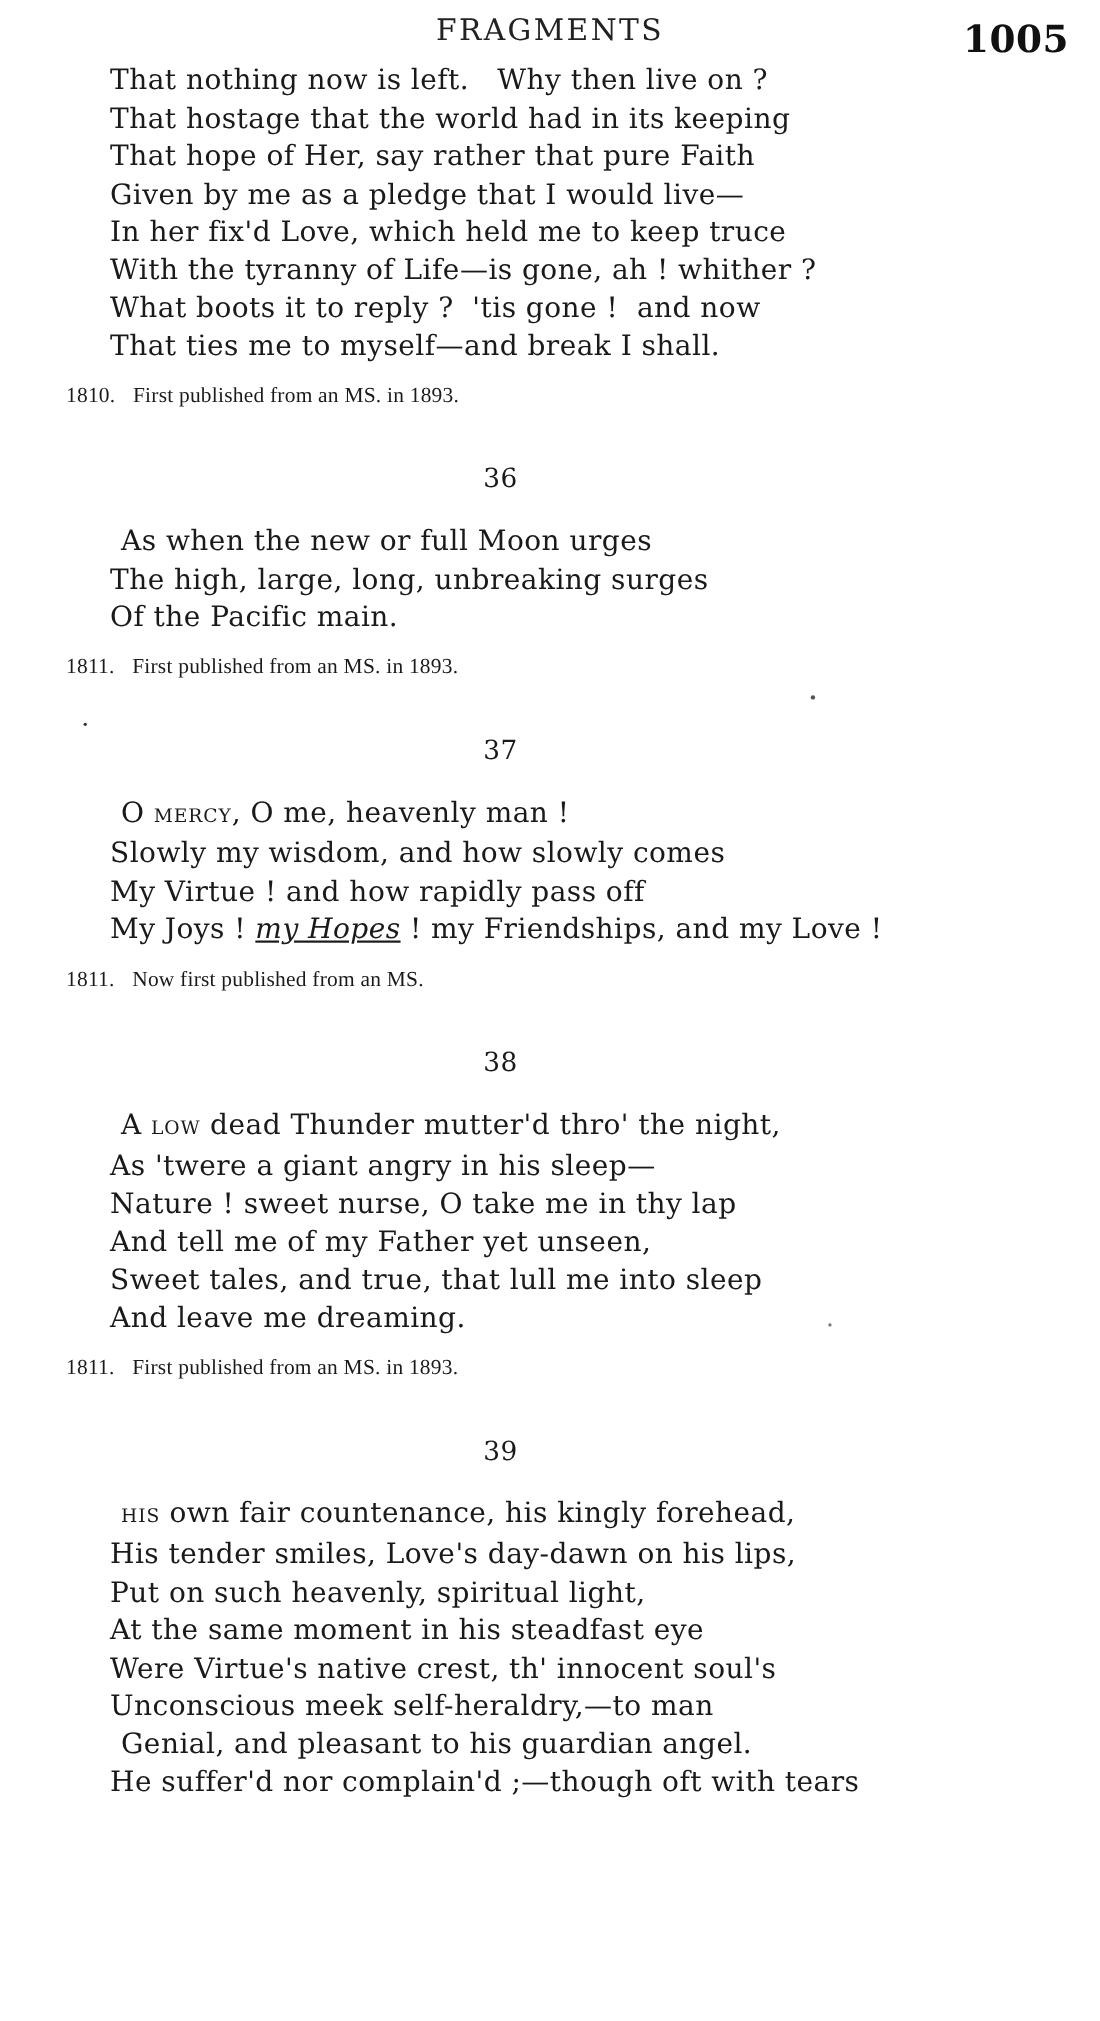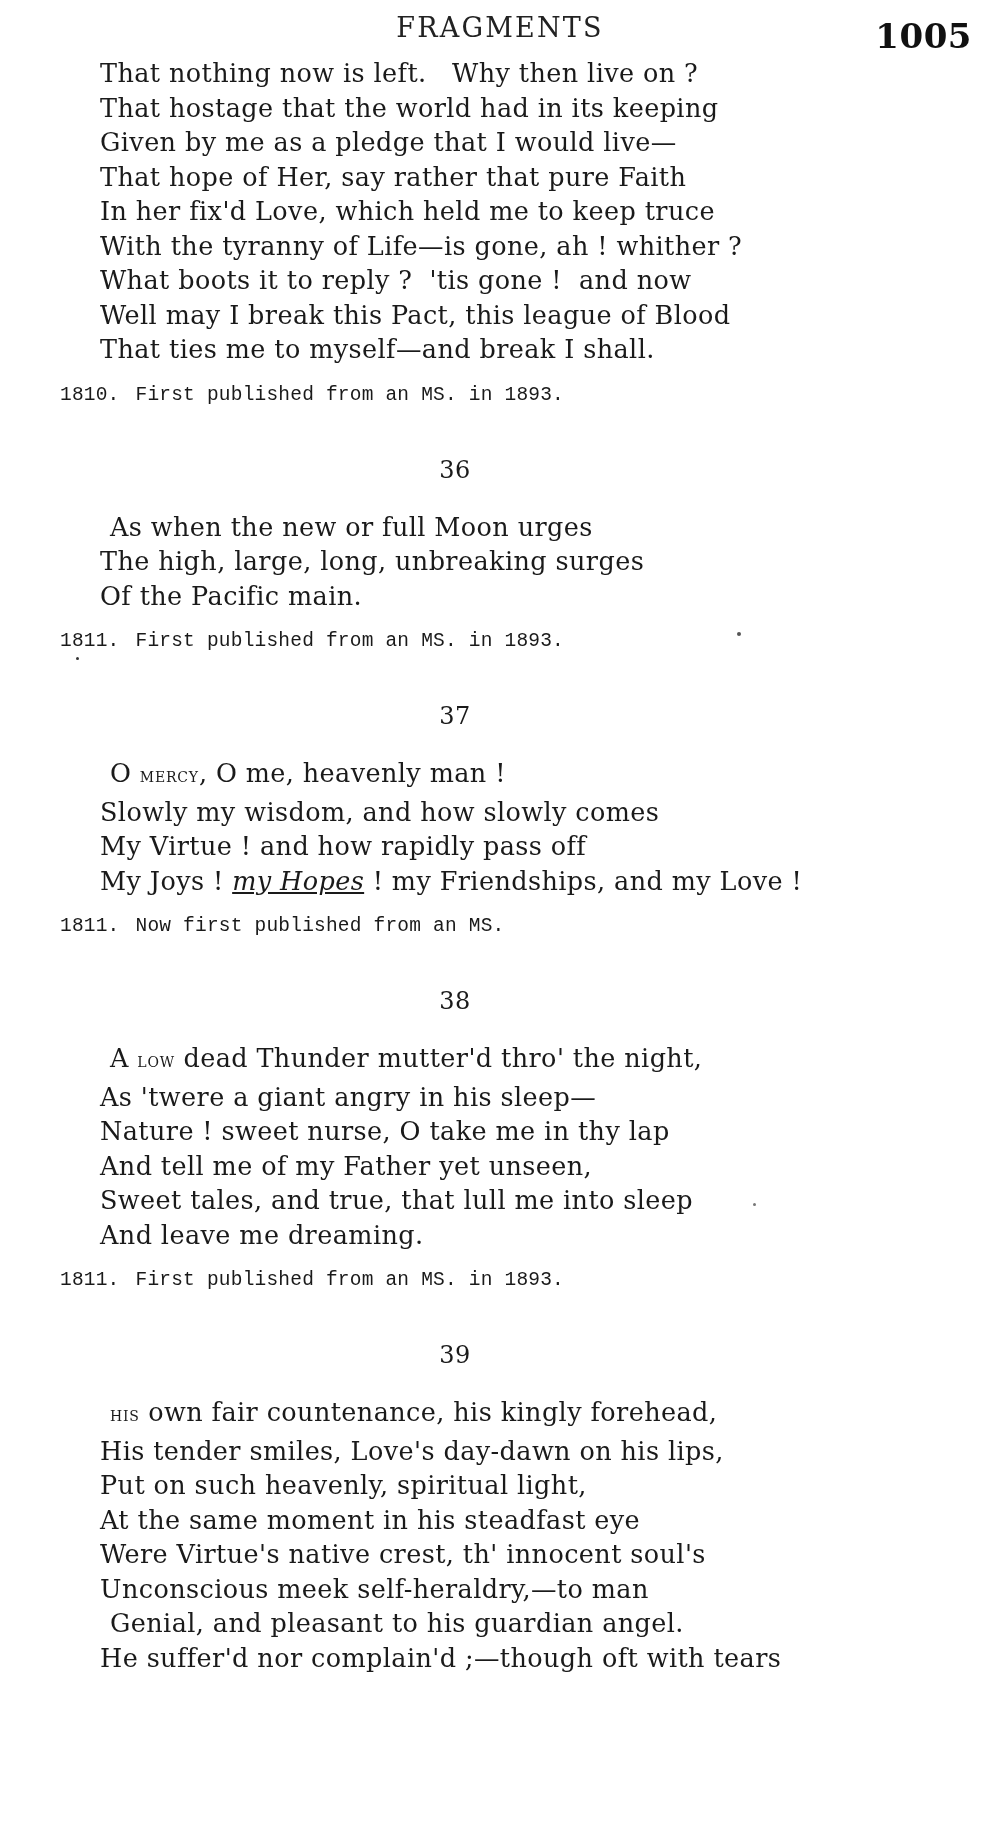--- a/index.html
+++ b/index.html
@@ -58,31 +58,31 @@
   .line {
     font-size: 25.5px;
     line-height: 34.5px;
     white-space: pre;
     padding-left: 100px;
     letter-spacing: 0.4px;
     font-family: "DejaVu Serif", serif;
   }
   .line.indent-1 { padding-left: 110px; }
   .sc {
-    font-size: 14px;
+    font-size: 17px;
     letter-spacing: 0.8px;
   }
   .ital { font-style: italic; text-decoration: underline; }
   .note {
     font-size: 19.5px;
     line-height: 30px;
     padding-left: 60px;
     margin-top: 13px;
     white-space: pre;
-    font-family: Liberation Mono, monospace;
+    font-family: Liberation Serif, serif;
     letter-spacing: 0.2px;
   }
   .note .year { letter-spacing: 0.2px; }
   .note .sep { display: inline-block; width: 16px; }
   .frag-num {
     text-align: center;
     font-size: 24px;
     font-family: "DejaVu Serif", serif;
     margin-top: 46px;
     margin-bottom: 26px;
@@ -107,26 +107,25 @@
 
   <div class="header">
     <div class="header-title">FRAGMENTS</div>
     <div class="header-folio">1005</div>
   </div>
 
   <div class="block">
     <div class="verse">
       <div class="line">That nothing now is left.   Why then live on ?</div>
       <div class="line">That hostage that the world had in its keeping</div>
+      <div class="line">That hope of Her, say rather that pure Faith</div>
       <div class="line">Given by me as a pledge that I would live—</div>
-      <div class="line">That hope of Her, say rather that pure Faith</div>
       <div class="line">In her fix'd Love, which held me to keep truce</div>
       <div class="line">With the tyranny of Life—is gone, ah ! whither ?</div>
       <div class="line">What boots it to reply ?  'tis gone !  and now</div>
-      <div class="line">Well may I break this Pact, this league of Blood</div>
       <div class="line">That ties me to myself—and break I shall.</div>
     </div>
     <div class="note"><span class="year">1810.</span><span class="sep"></span><span>First published from an MS. in 1893.</span></div>
   </div>
 
   <div class="block">
     <div class="frag-num">36</div>
     <div class="verse">
       <div class="line indent-1">As when the new or full Moon urges</div>
       <div class="line">The high, large, long, unbreaking surges</div>

